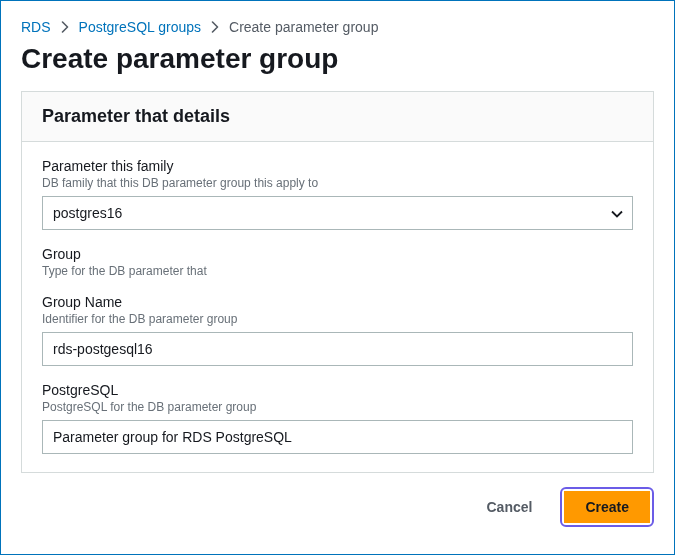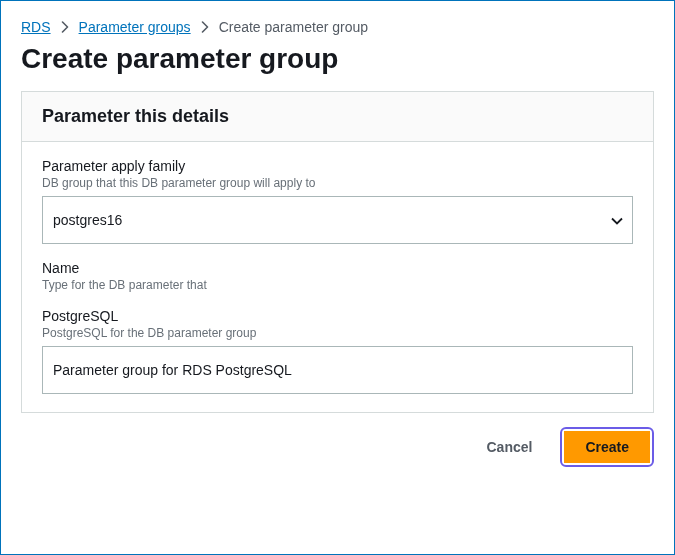--- a/index.html
+++ b/index.html
@@ -14,21 +14,20 @@
     }
     .breadcrumb {
       display: flex;
       align-items: center;
       gap: 10px;
       font-size: 14px;
       margin-bottom: 8px;
     }
     .breadcrumb a {
       color: #0073bb;
-      text-decoration: underline;
       cursor: pointer;
     }
     .breadcrumb-sep {
       color: #545b64;
       font-size: 14px;
       display: inline-flex;
       align-items: center;
     }
     .breadcrumb-current {
       color: #545b64;
@@ -76,21 +75,21 @@
       position: relative;
     }
     .select, .text-input {
       width: 100%;
       border: 1px solid #aab7b8;
       padding: 7px 10px;
       font-size: 14px;
       color: #16191f;
       background: #fff;
       font-family: inherit;
-      height: 48px;
+      height: 34px;
       line-height: 18px;
     }
     .select {
       padding-right: 34px;
       cursor: pointer;
       text-align: left;
     }
     .caret {
       position: absolute;
       right: 10px;
@@ -134,55 +133,60 @@
 </head>
 <body>
 
 <nav class="breadcrumb">
   <a>RDS</a>
   <span class="breadcrumb-sep">
     <svg width="8" height="12" viewBox="0 0 8 12" fill="none">
         <path d="M1.5 1L6.5 6L1.5 11" stroke="#545b64" stroke-width="1.6" stroke-linecap="round" stroke-linejoin="round"></path>
       </svg>
   </span>
-  <a>Parameter groups</a>
+  <a>PostgreSQL groups</a>
   <span class="breadcrumb-sep">
     <svg width="8" height="12" viewBox="0 0 8 12" fill="none">
         <path d="M1.5 1L6.5 6L1.5 11" stroke="#545b64" stroke-width="1.6" stroke-linecap="round" stroke-linejoin="round"></path>
       </svg>
   </span>
   <span class="breadcrumb-current">Create parameter group</span>
 </nav>
 
 <h1 class="page-title">Create parameter group</h1>
 
 <section class="panel">
   <div class="panel-header">
-    <h2>Parameter this details</h2>
+    <h2>Parameter that details</h2>
   </div>
   <div class="panel-body">
 
     <div class="field">
-      <span class="field-label">Parameter apply family</span>
-      <span class="field-hint">DB group that this DB parameter group will apply to</span>
+      <span class="field-label">Parameter this family</span>
+      <span class="field-hint">DB family that this DB parameter group this apply to</span>
       <div class="select-wrap">
         <button type="button" class="select">postgres16</button>
         <span class="caret">
           <svg width="12" height="8" viewBox="0 0 12 8" fill="none">
               <path d="M1 1.5L6 6.5L11 1.5" stroke="#16191f" stroke-width="1.8"></path>
             </svg>
         </span>
       </div>
     </div>
 
     <div class="field">
-      <span class="field-label">Name</span>
+      <span class="field-label">Group</span>
       <span class="field-hint">Type for the DB parameter that</span>
     </div>
 
+    <div class="field">
+      <span class="field-label">Group Name</span>
+      <span class="field-hint">Identifier for the DB parameter group</span>
+      <input type="text" class="text-input" value="rds-postgesql16" style="">
+    </div>
 
     <div class="field">
       <span class="field-label">PostgreSQL</span>
       <span class="field-hint">PostgreSQL for the DB parameter group</span>
       <input type="text" class="text-input" value="Parameter group for RDS PostgreSQL" style="">
     </div>
 
   </div>
 </section>
 

